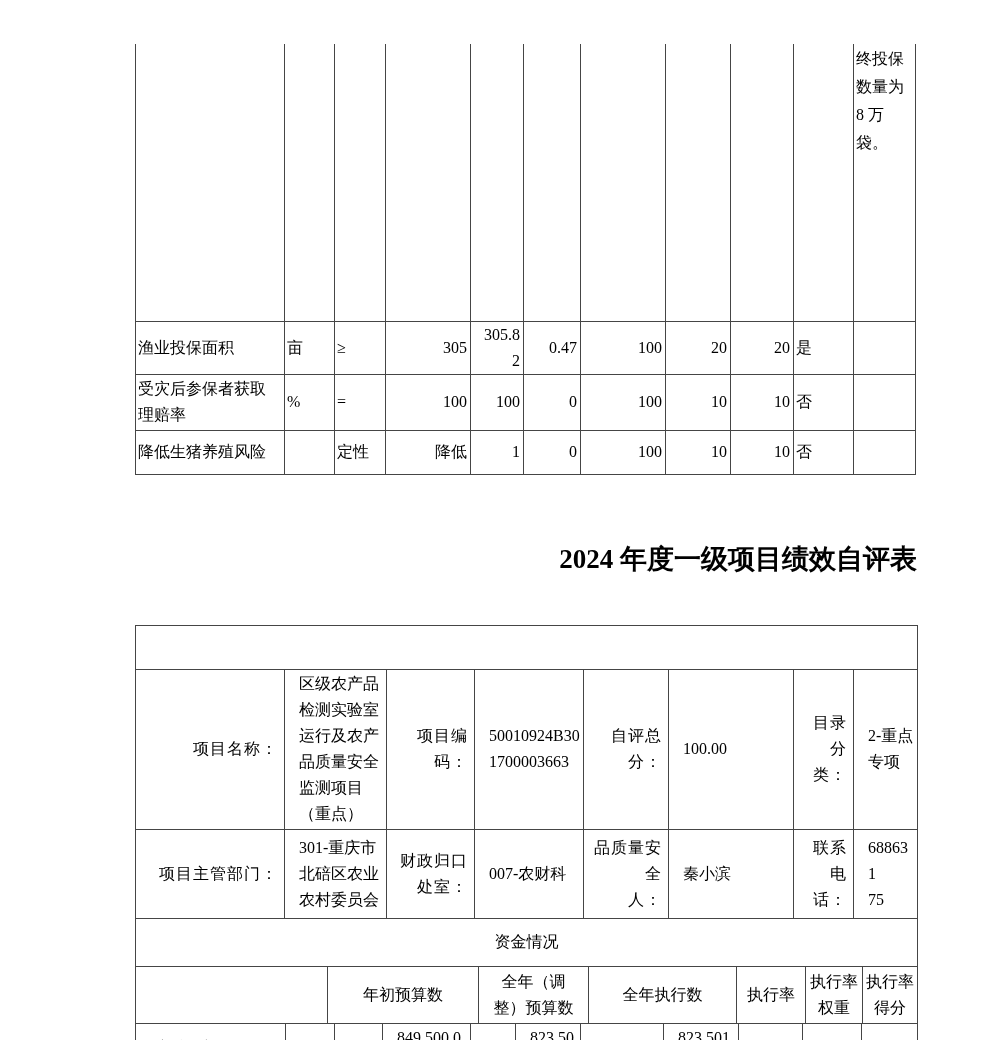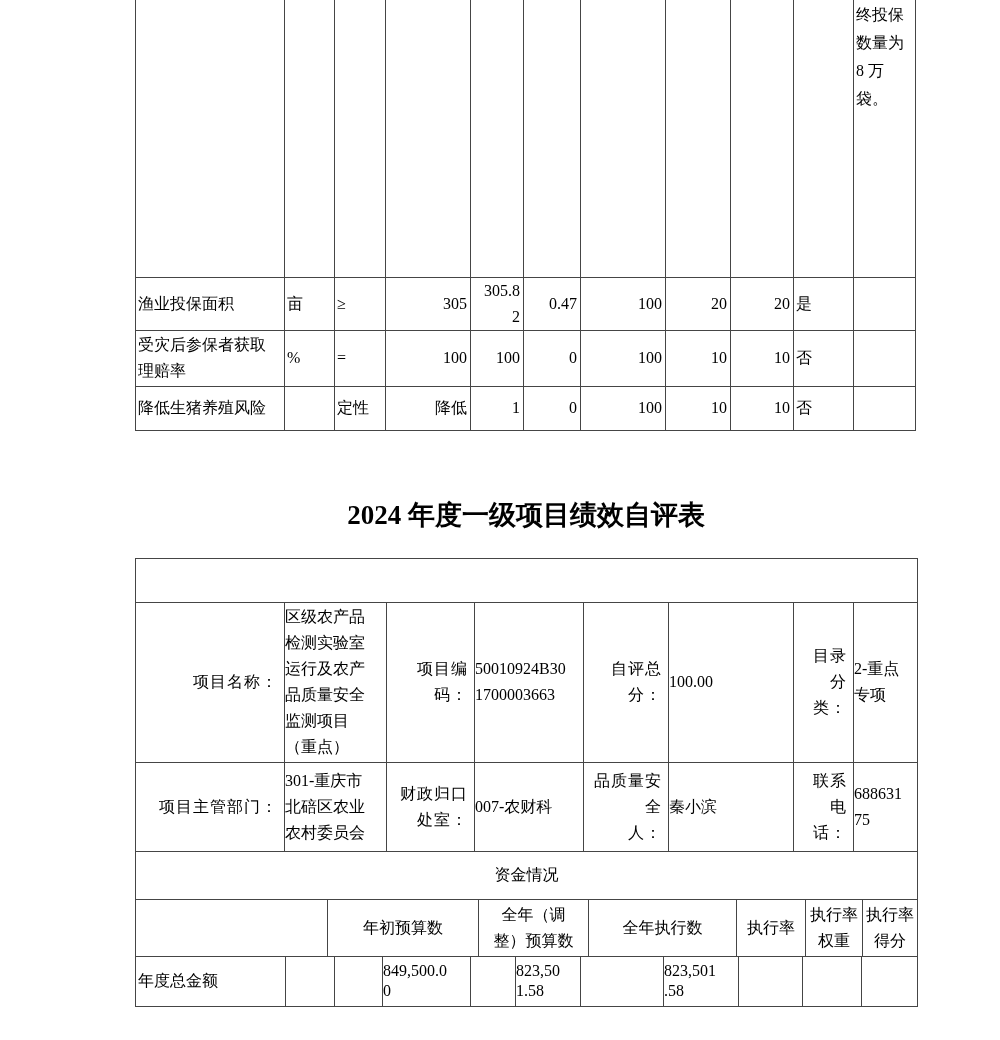--- a/index.html
+++ b/index.html
@@ -1,40 +1,40 @@
 <!DOCTYPE html>
 <html><head>
 <meta charset="utf-8">
 <style>
   html,body{margin:0;padding:0;background:#ffffff;}
   .page{
     position:relative;width:1000px;height:1040px;overflow:hidden;background:#fff;
     color:#000;font-family:"Liberation Serif","DejaVu Serif",serif;font-size:16px;
   }
-  table{border-collapse:collapse;table-layout:fixed;margin-left:135px;}
+  table{border-collapse:collapse;table-layout:fixed;margin-left:135px;margin-top:44px;}
   td{
     border:1px solid #454545;padding:0 2px;vertical-align:middle;
     white-space:pre-wrap;line-height:26px;overflow:hidden;word-break:break-all;
   }
   
   .t1{width:781px;}
   .t1 tr.rA td{border-top:none;}
   .al{text-align:left;}
   .ar{text-align:right;padding-right:3px;}
   .note{vertical-align:top;line-height:28px;padding-top:1px;}
   
   .title{
-    margin:62px 0 21px 135px;width:782px;text-align:center;
+    margin:62px 0 21px 135px;width:782px;text-align:right;
     font-size:27px;font-weight:700;line-height:44px;font-family:Liberation Serif, serif;
   }
   
   .t2{width:783px;}
   .t2b,.t2c,.t2d,.t2e{margin-top:-1px;}
   .lbl{text-align:right;padding-right:6px;letter-spacing:1px;}
-  .val{text-align:left;padding-left:0;}
+  .val{text-align:left;padding-left:14px;}
   .ctr{text-align:center;}
   .t2e td{line-height:20px;}
 </style>
 </head>
 <body>
 
 <div class="page">
 
   <table class="t1">
     <colgroup>

